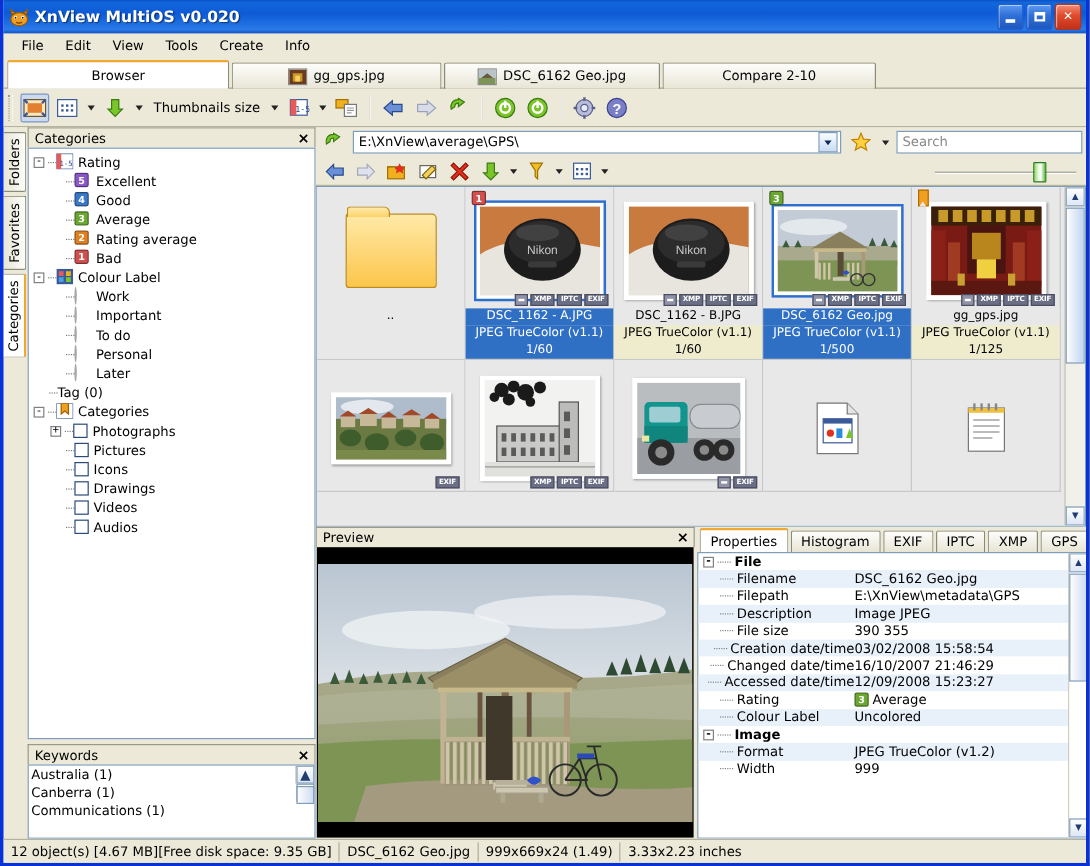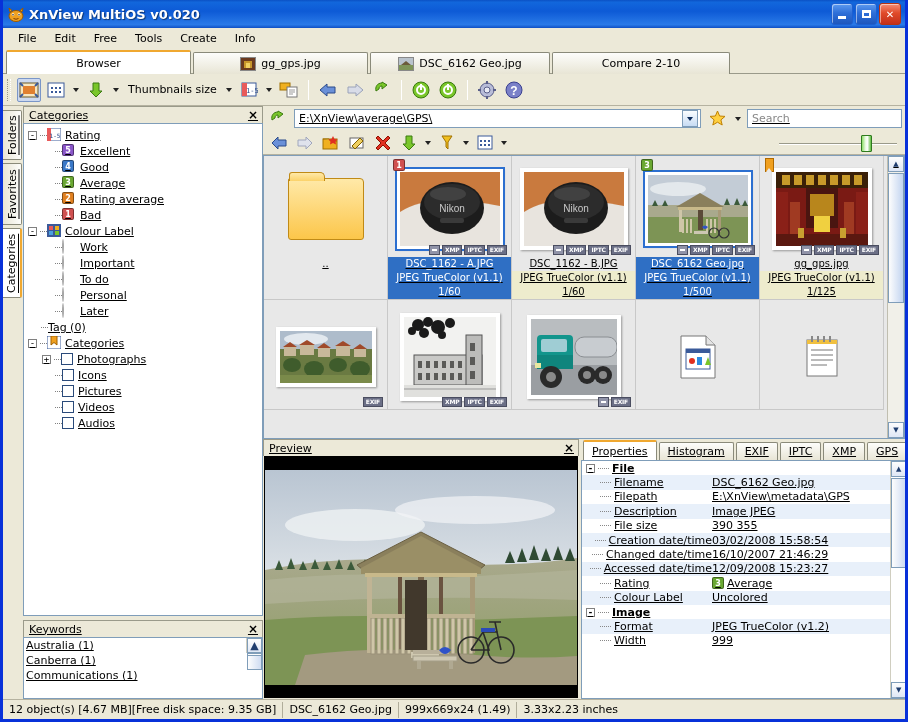--- a/index.html
+++ b/index.html
@@ -87,21 +87,21 @@
   .arrow-dn {
     width: 10px; height: 20px; display: flex; align-items: center; justify-content: center;
   }
   .arrow-dn::after {
     content: ""; border-left: 3.5px solid transparent; border-right: 3.5px solid transparent;
     border-top: 4px solid #222;
   }
   .tsep { width: 1px; height: 20px; background: #b0ad9a; margin: 0 4px; border-right: 1px solid #fff; }
   .tb-label { font-size: 11px; padding: 0 4px; }
   
-  .body { flex: 1; display: flex; overflow: hidden; text-decoration: underline; }
+  .body { flex: 1; display: flex; overflow: hidden; }
   
   .vrail { width: 20px; background: #ece9d8; padding-top: 4px; flex: none; }
   .vtab {
     width: 19px; writing-mode: vertical-rl; text-orientation: mixed;
     background: linear-gradient(90deg,#fdfdfb,#e8e5d5);
     border: 1px solid #8a8a7a; border-right: none;
     border-radius: 2px 0 0 2px;
     padding: 6px 2px; margin-bottom: 3px; font-size: 11px;
     display: flex; align-items: center; justify-content: center;
     transform: rotate(180deg);
@@ -300,21 +300,21 @@
       <span class="wbtn">
           <span class="max"></span>
         </span>
       <span class="wbtn close">✕</span>
     </span>
   </div>
 
   <div class="menubar">
     <div>File</div>
     <div>Edit</div>
-    <div>Free</div>
+    <div>View</div>
     <div>Tools</div>
     <div>Create</div>
     <div>Info</div>
   </div>
 
   <div class="tabstrip">
     <div class="tab active" style="width:185px">
       <span class="tlabel">Browser</span>
     </div>
     <div class="tab" style="width:175px">
@@ -584,28 +584,35 @@
             <span class="tgl">+</span>
             <span class="dots" style="width:7px"></span>
             <span class="cbx"></span>
             <span class="tlabel2">Photographs</span>
           </div>
           <div class="trow">
             <span class="tspacer" style="width:14px"></span>
             <span class="tspacer" style="width:13px"></span>
             <span class="dots" style="width:7px"></span>
             <span class="cbx"></span>
+            <span class="tlabel2">Pictures</span>
+          </div>
+          <div class="trow">
+            <span class="tspacer" style="width:14px"></span>
+            <span class="tspacer" style="width:13px"></span>
+            <span class="dots" style="width:7px"></span>
+            <span class="cbx"></span>
             <span class="tlabel2">Icons</span>
           </div>
           <div class="trow">
             <span class="tspacer" style="width:14px"></span>
             <span class="tspacer" style="width:13px"></span>
             <span class="dots" style="width:7px"></span>
             <span class="cbx"></span>
-            <span class="tlabel2">Pictures</span>
+            <span class="tlabel2">Drawings</span>
           </div>
           <div class="trow">
             <span class="tspacer" style="width:14px"></span>
             <span class="tspacer" style="width:13px"></span>
             <span class="dots" style="width:7px"></span>
             <span class="cbx"></span>
             <span class="tlabel2">Videos</span>
           </div>
           <div class="trow">
             <span class="tspacer" style="width:14px"></span>

